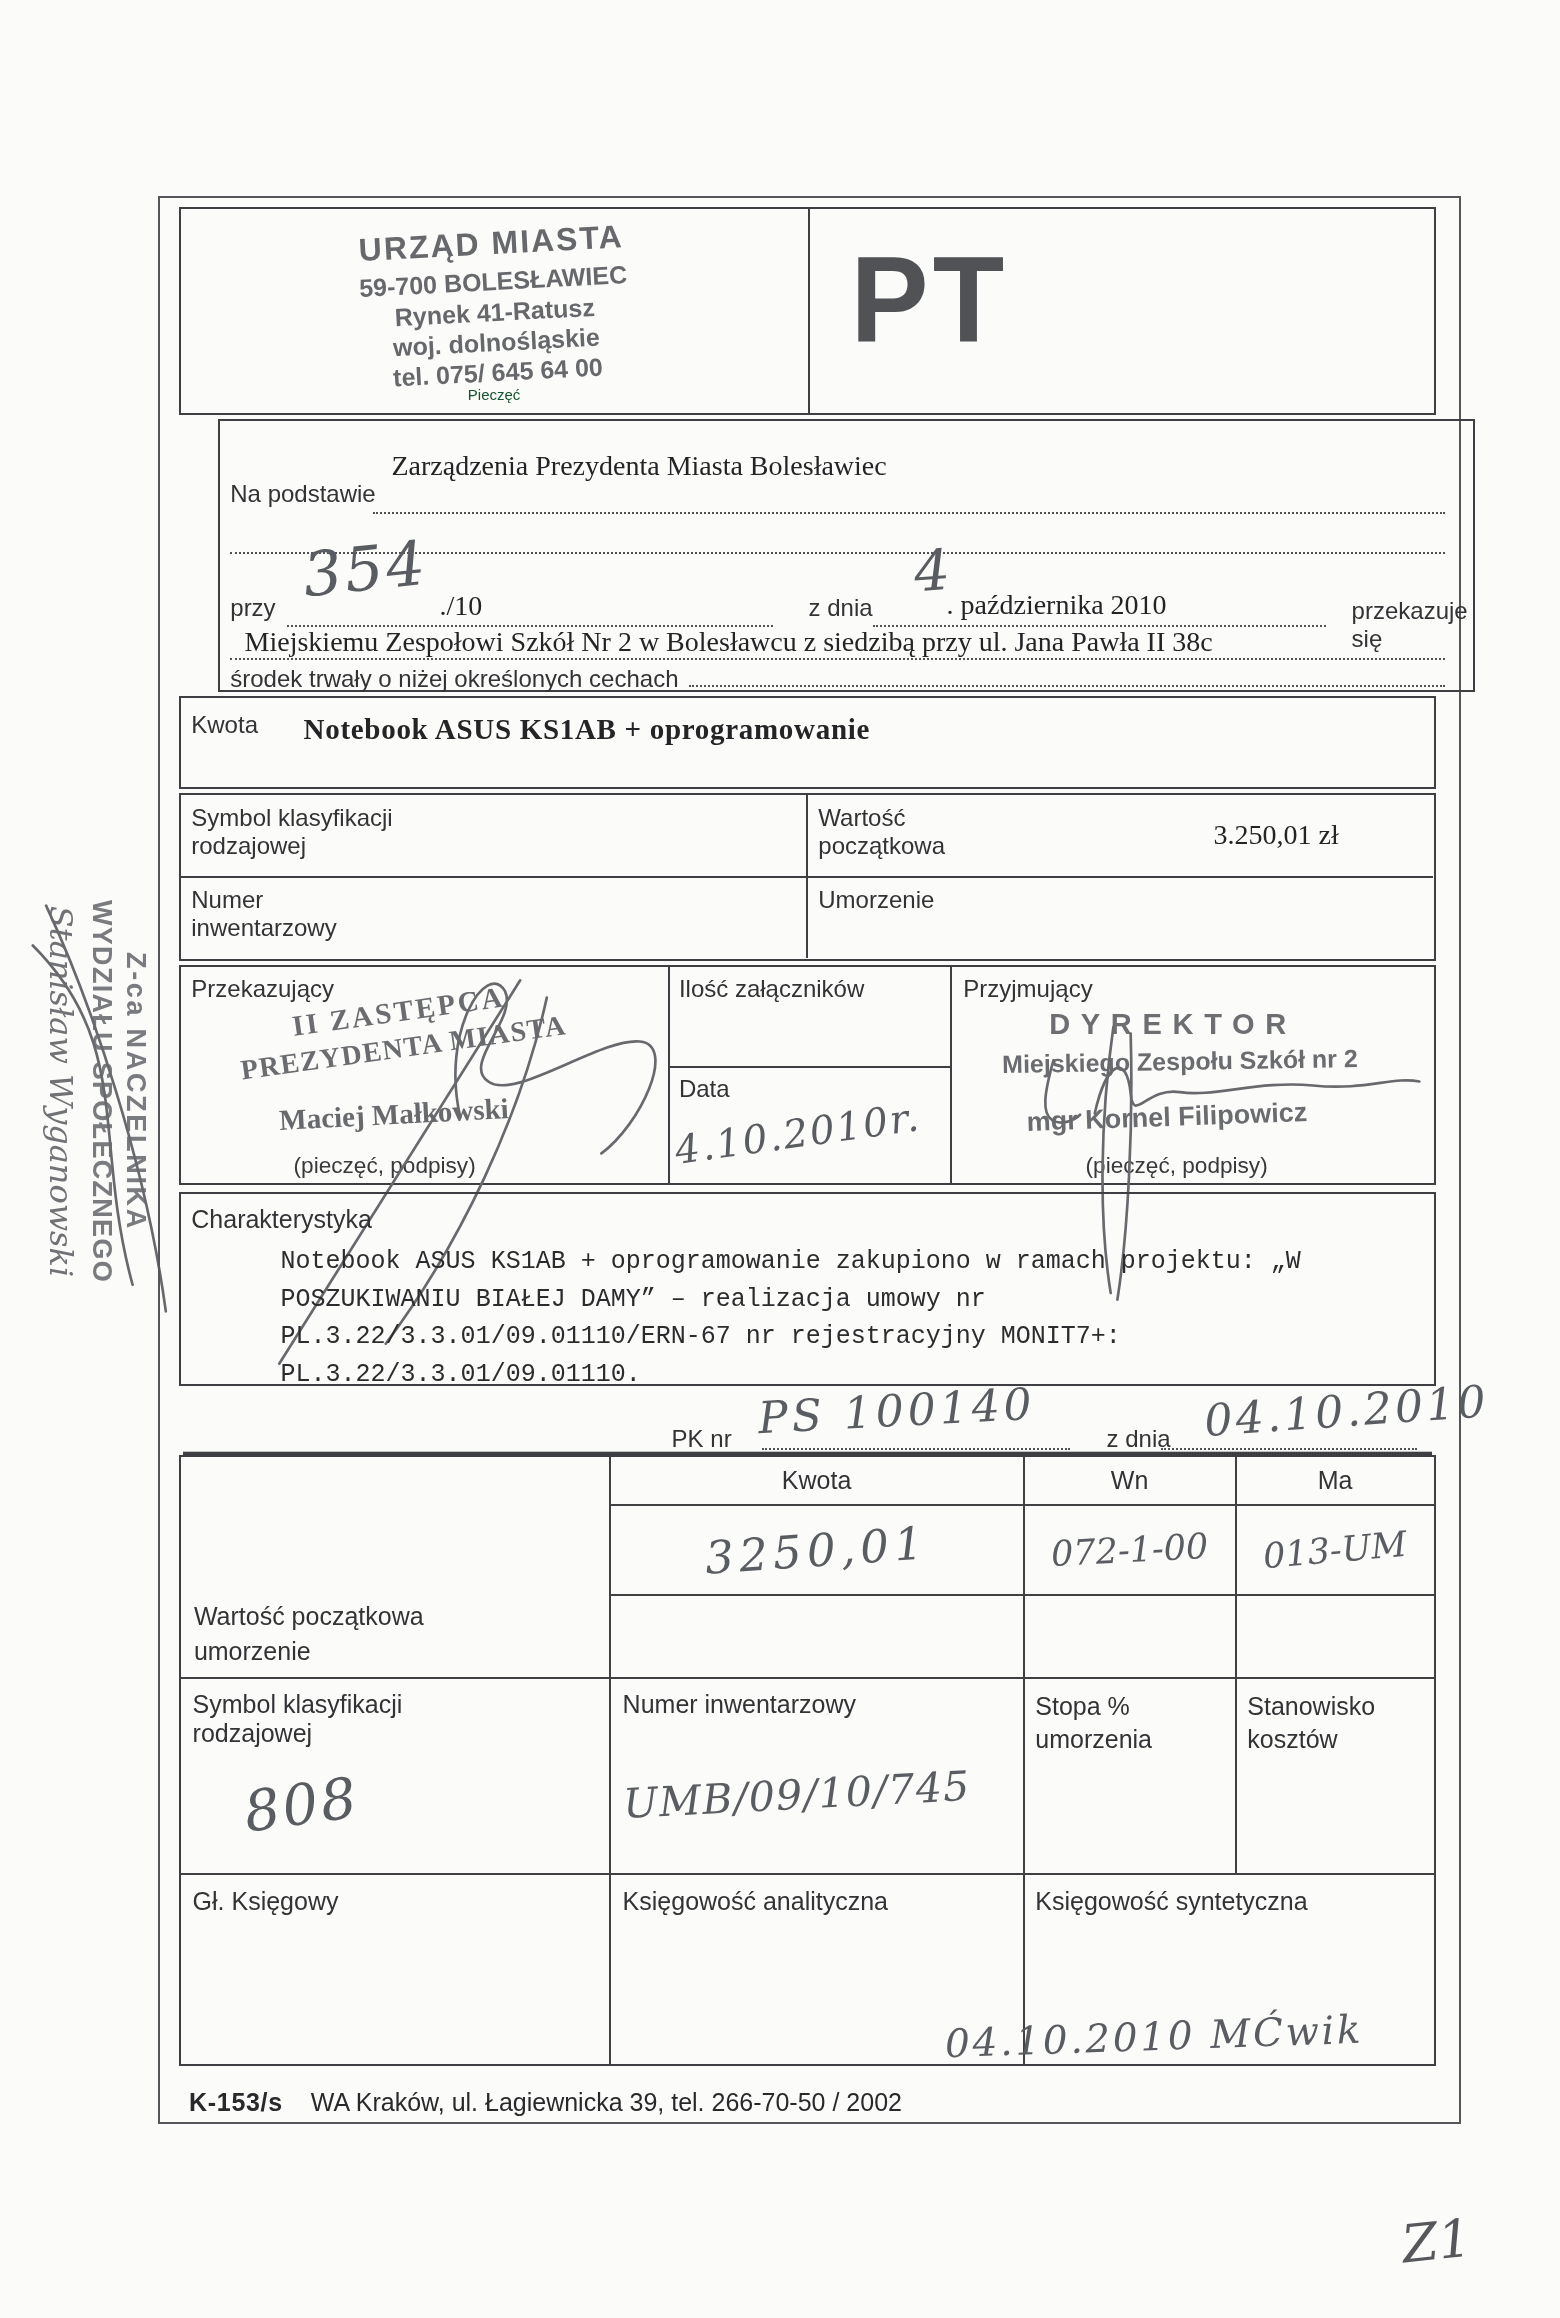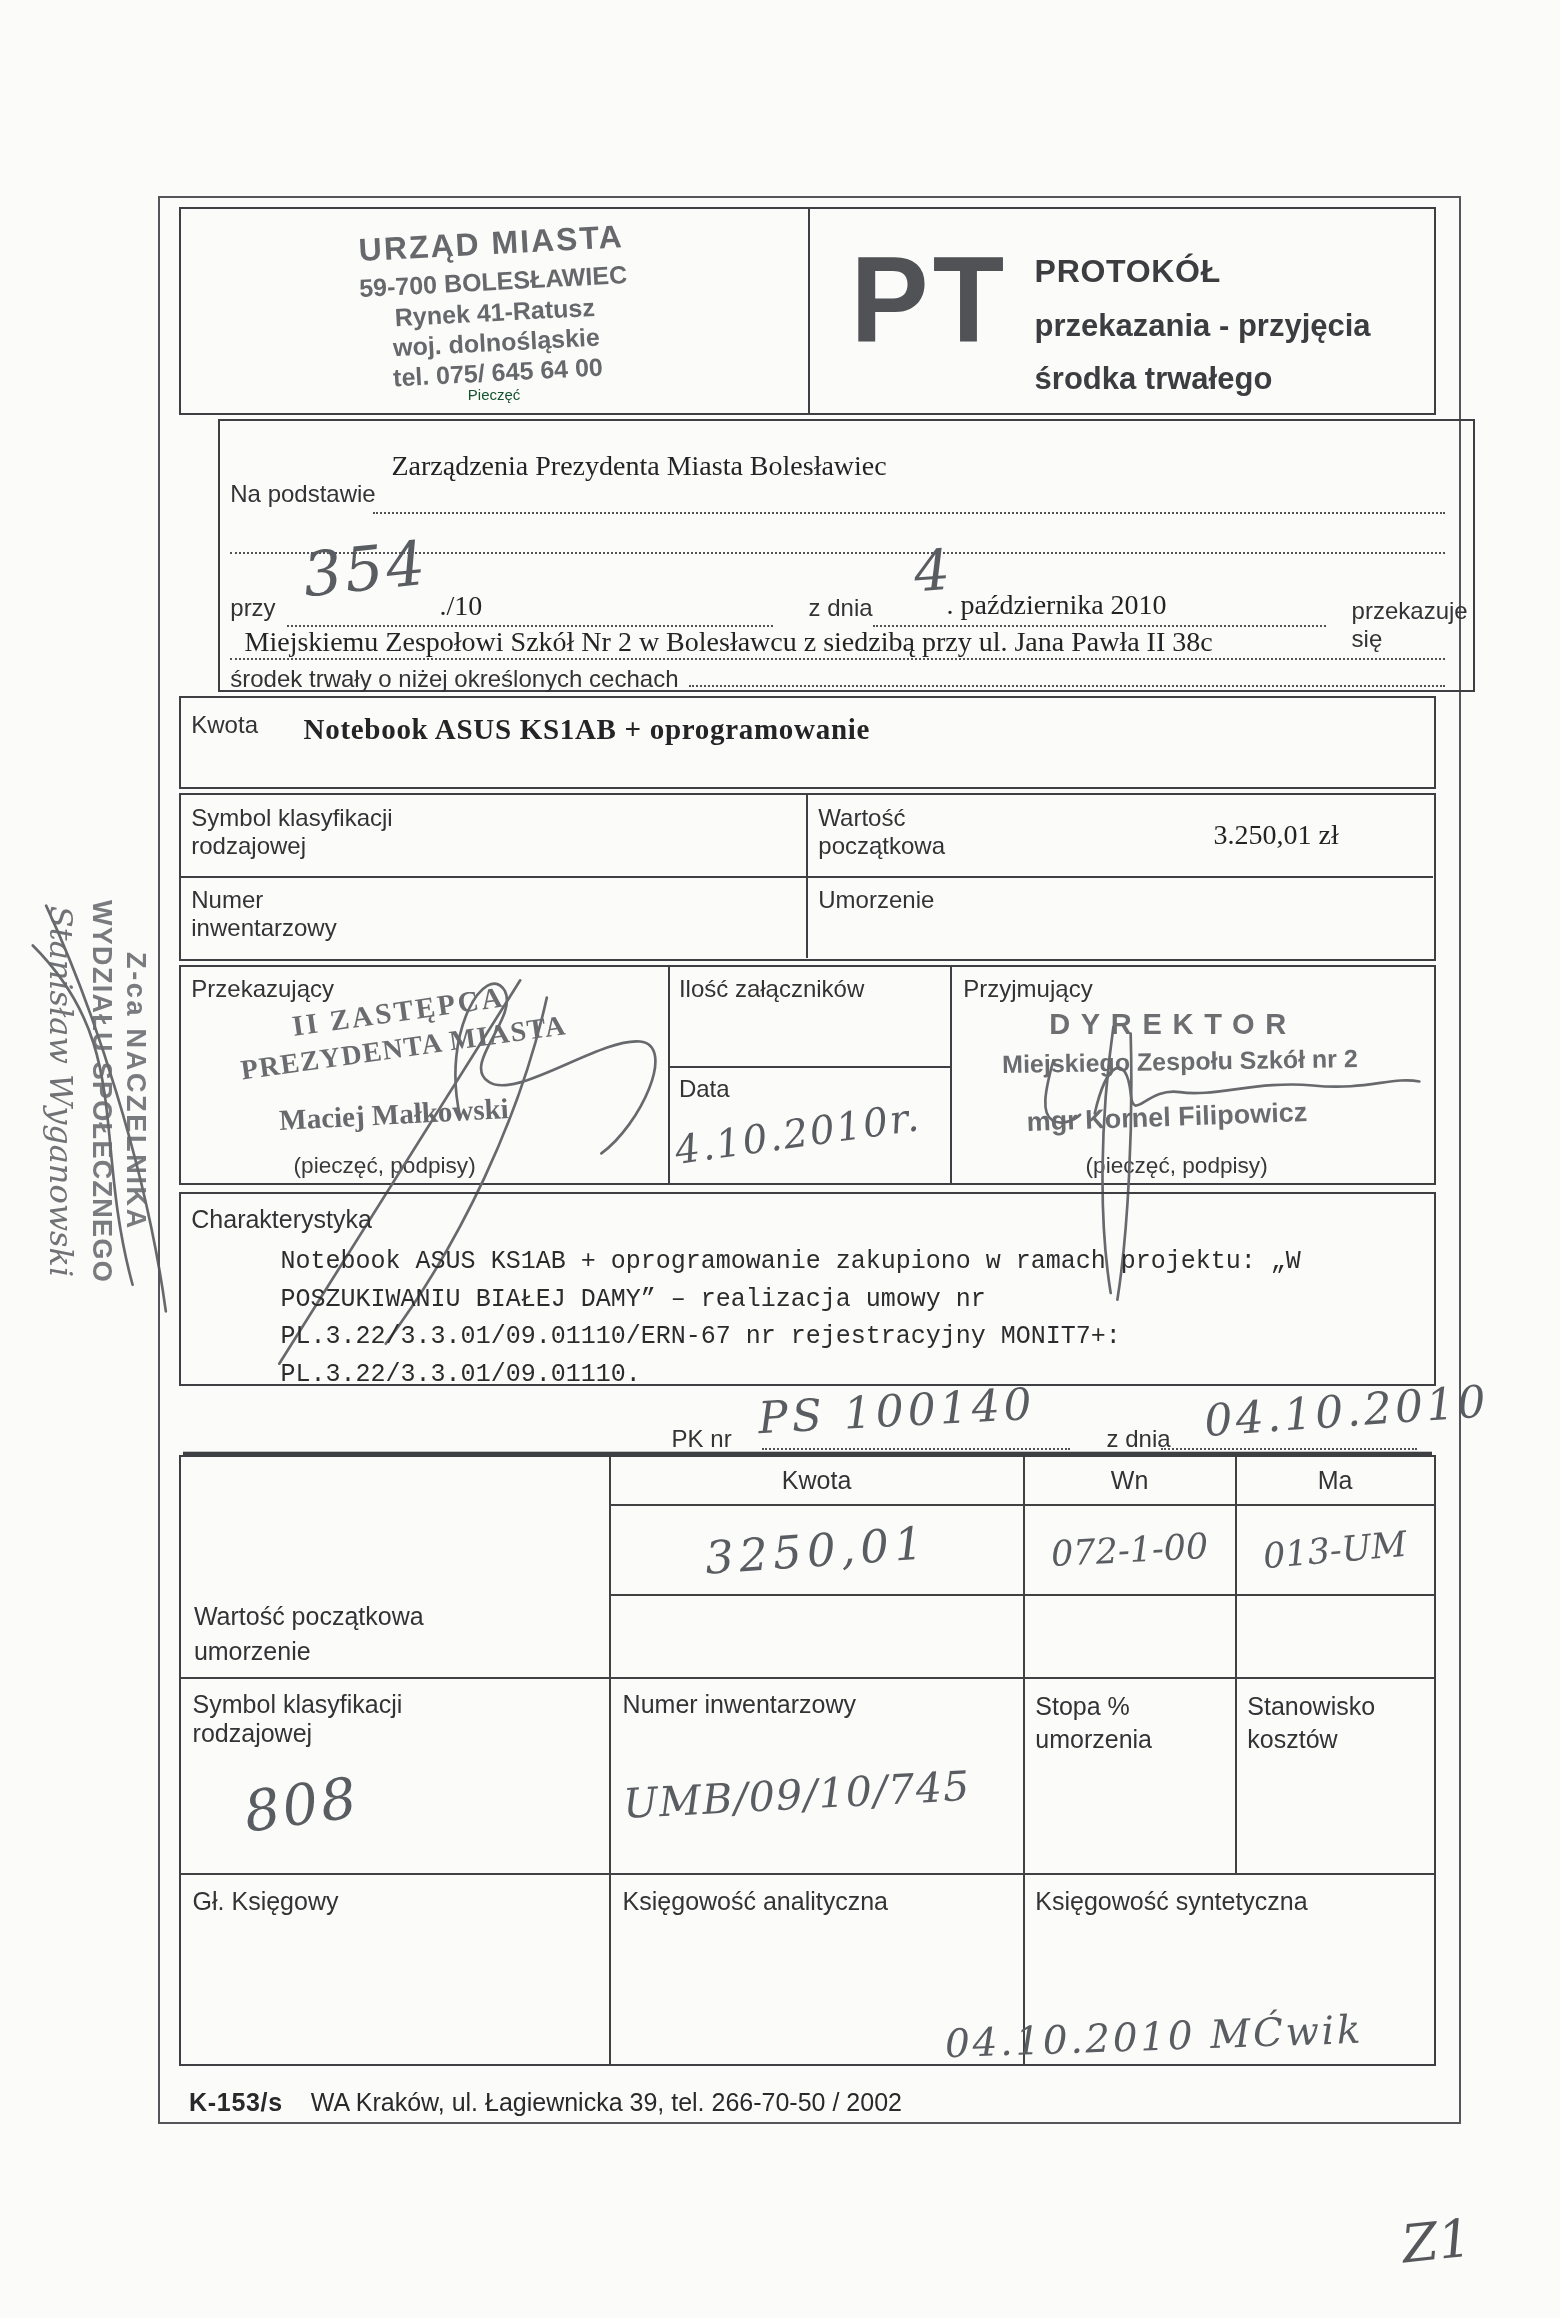--- a/index.html
+++ b/index.html
@@ -133,25 +133,20 @@
           <div class="s1">URZĄD MIASTA</div>
           <div class="s2">59-700 BOLESŁAWIEC</div>
           <div class="s3">Rynek 41-Ratusz</div>
           <div class="s4">woj. dolnośląskie</div>
           <div class="s5">tel. 075/ 645 64 00</div>
         </div>
         <div class="pieczec">Pieczęć</div>
       </div>
       <div class="hcell-right">
         <div class="pt-mark">PT</div>
-        <div class="pt-titles">
-          <div class="t1">PROTOKÓŁ</div>
-          <div class="t2">przekazania - przyjęcia</div>
-          <div class="t3">środka trwałego</div>
-        </div>
       </div>
     </div>
 
     <div class="box basis-box">
       <div class="abs serif" style="left:100px; top:29px; width:639px; text-align:center; font-size:28px;">Zarządzenia Prezydenta Miasta Bolesławiec</div>
       <div class="abs lbl" style="left:10.7px; top:59px;">Na podstawie</div>
       <div class="dotted" style="left:153px; width:1072px; top:91px;"></div>
       <div class="dotted" style="left:10.7px; width:1215px; top:131px;"></div>
 
       <div class="abs lbl" style="left:10.7px; top:173px;">przy</div>

